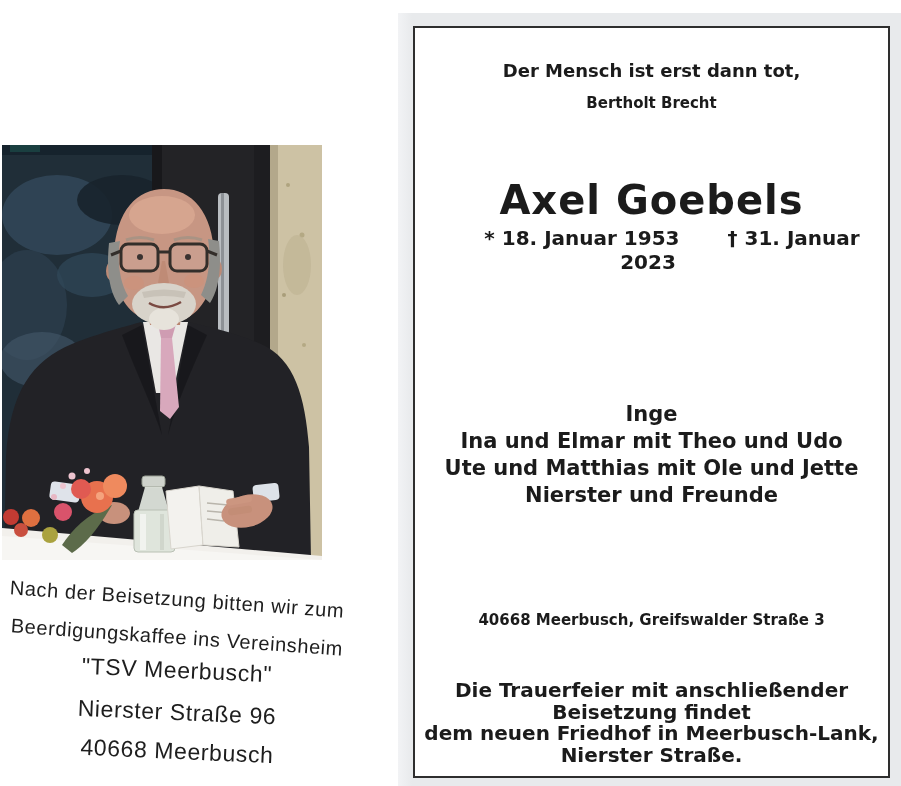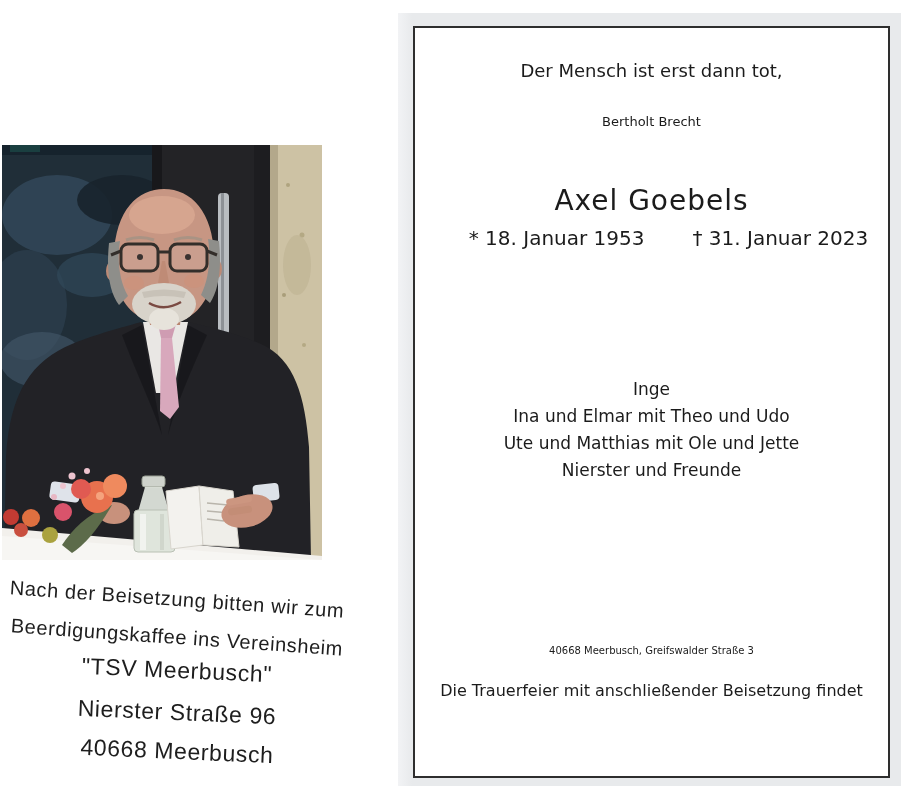--- a/index.html
+++ b/index.html
@@ -29,30 +29,30 @@
 
   
   .scan {
     position:absolute; left:398px; top:13px; width:503px; height:773px;
     background:linear-gradient(90deg,#f2f3f5 0px,#e8eaec 14px,#e8eaec 100%);
   }
   .card {
     position:absolute; left:15px; top:13px; width:477px; height:752px;
     background:#ffffff; border:2px solid #2e2e2e;
   }
-  .card .abs { position:absolute; left:0; width:100%; text-align:center; }
+  .card .abs { position:absolute; left:0; width:100%; text-align:center;font-weight:bold; }
   .quote { top:31px; font-size:18px; line-height:23px; }
-  .quote-author { top:86px; font-size:13px; }
-  .deceased-name { top:156px; font-size:28px; letter-spacing:1px; }
+  .quote-author { top:66px; font-size:15px; }
+  .deceased-name { top:149px; font-size:40px; letter-spacing:1px; }
   .dates { top:198px; font-size:20px; }
   .dates span { padding:0 7px;margin-left:34px; }
   .farewell { top:318px; font-size:16px; }
-  .mourners { top:348px; font-size:17px; line-height:27px; }
-  .address { top:617px; font-size:10px; }
-  .funeral { top:652px; font-size:16px; line-height:21.5px; }
+  .mourners { top:373px; font-size:21px; line-height:27px; }
+  .address { top:583px; font-size:15px; }
+  .funeral { top:652px; font-size:20px; line-height:21.5px; }
 </style>
 </head>
 <body>
 
 <div class="page">
 
   <figure class="photo-wrap">
     <svg width="320" height="415" viewBox="0 0 320 415">
 
       <g>
@@ -211,18 +211,19 @@
         <div>Inge</div>
         <div>Ina und Elmar mit Theo und Udo</div>
         <div>Ute und Matthias mit Ole und Jette</div>
         <div>Nierster und Freunde</div>
       </div>
 
       <div class="abs address">40668 Meerbusch, Greifswalder Straße 3</div>
 
       <div class="abs funeral">
         <div>Die Trauerfeier mit anschließender Beisetzung findet</div>
+        <div>dem neuen Friedhof in Meerbusch-Lank, Nierster Straße.</div>
       </div>
 
     </div>
   </div>
 
 </div>
 
 </body></html>

